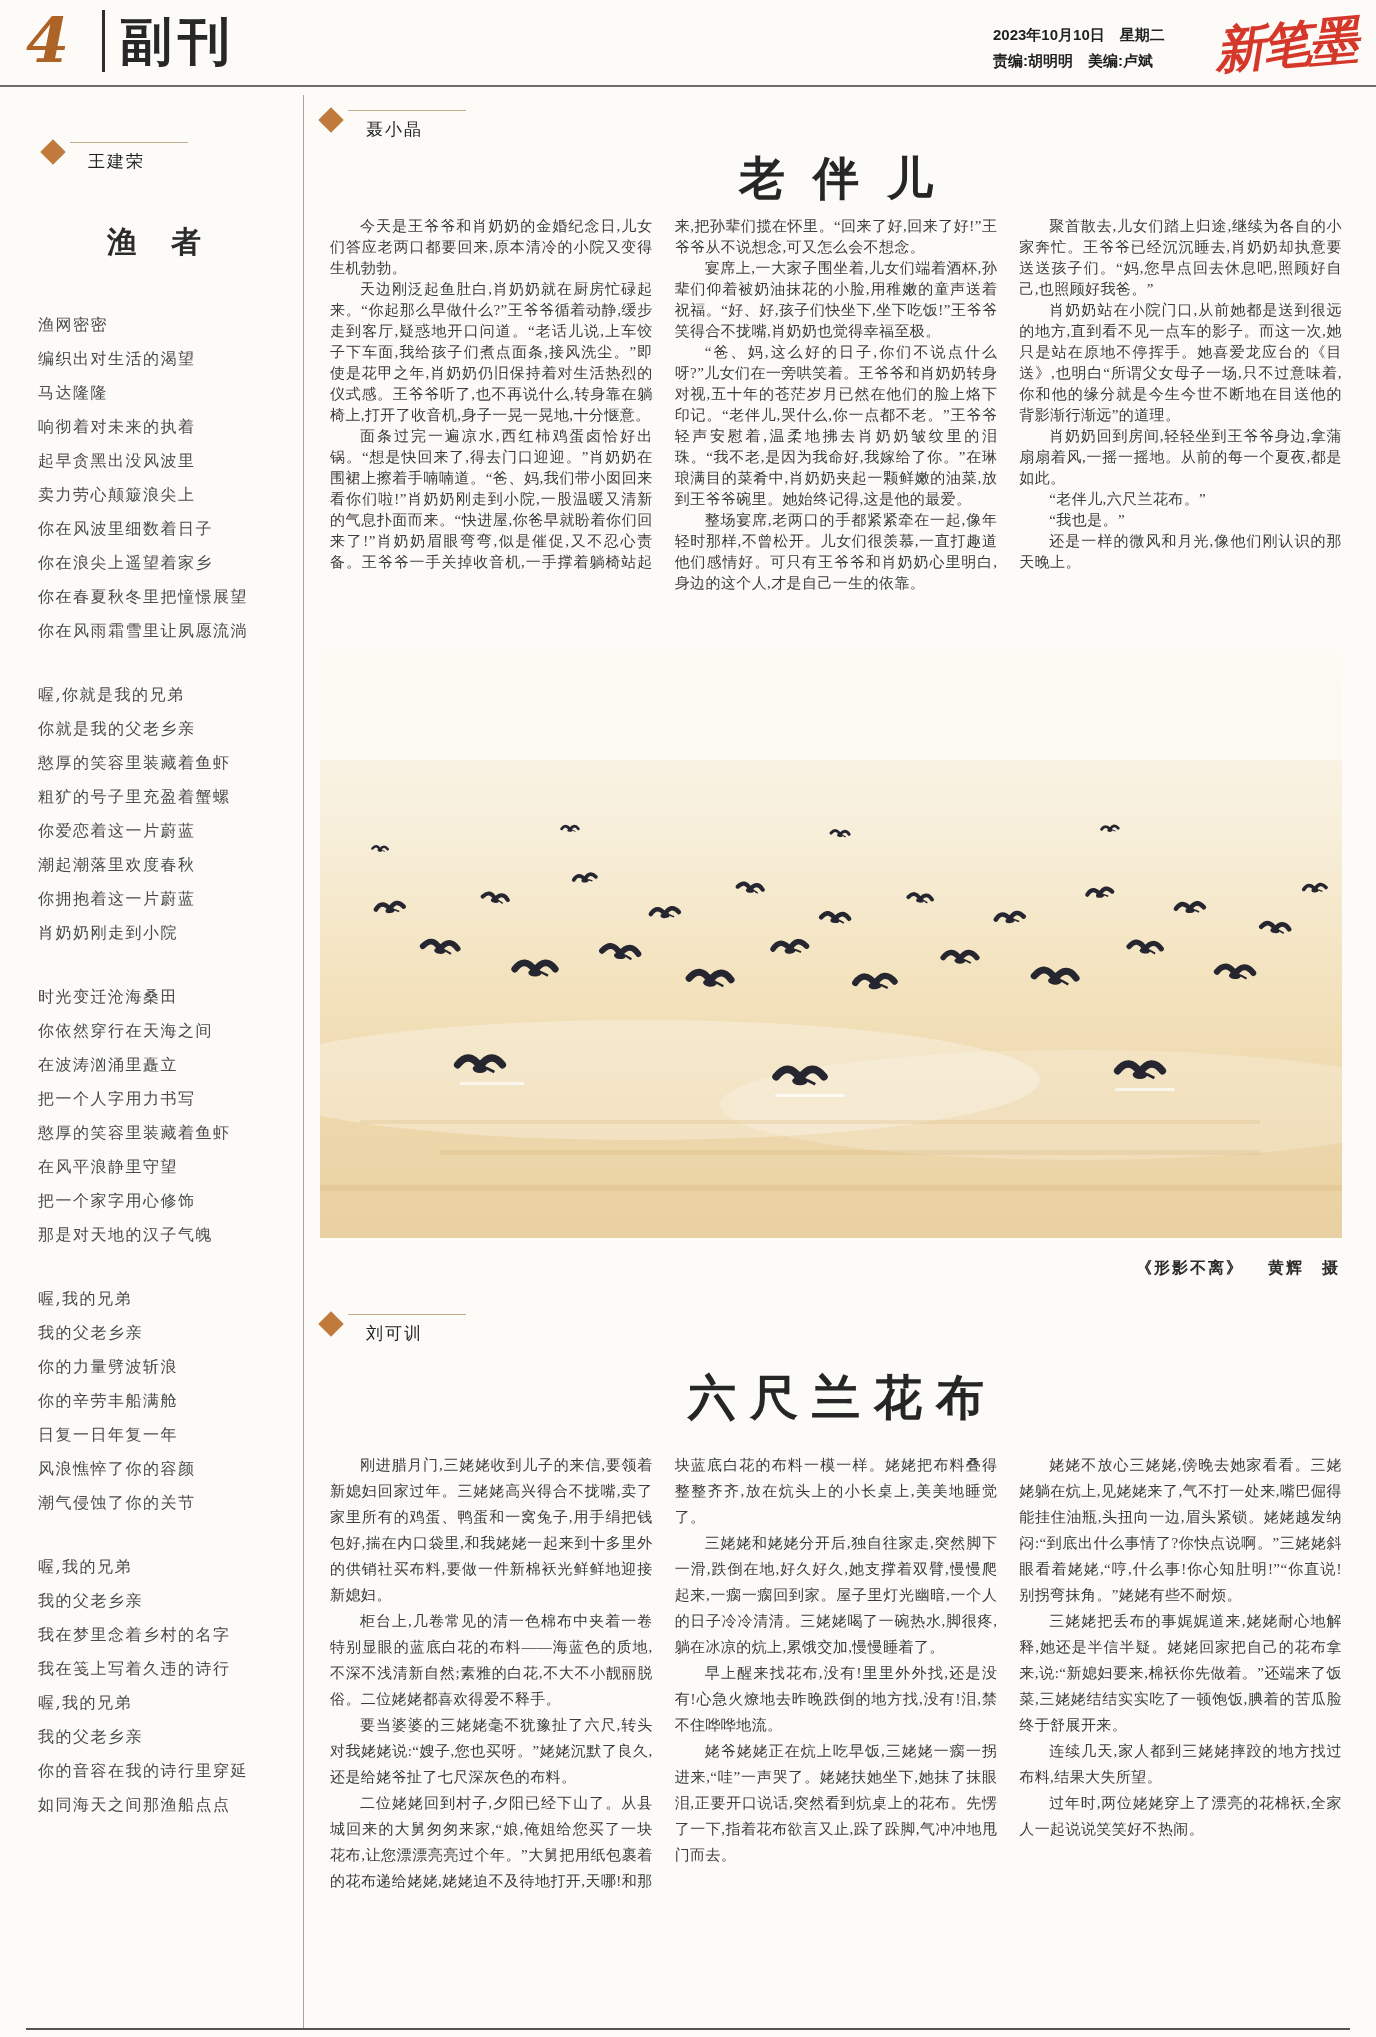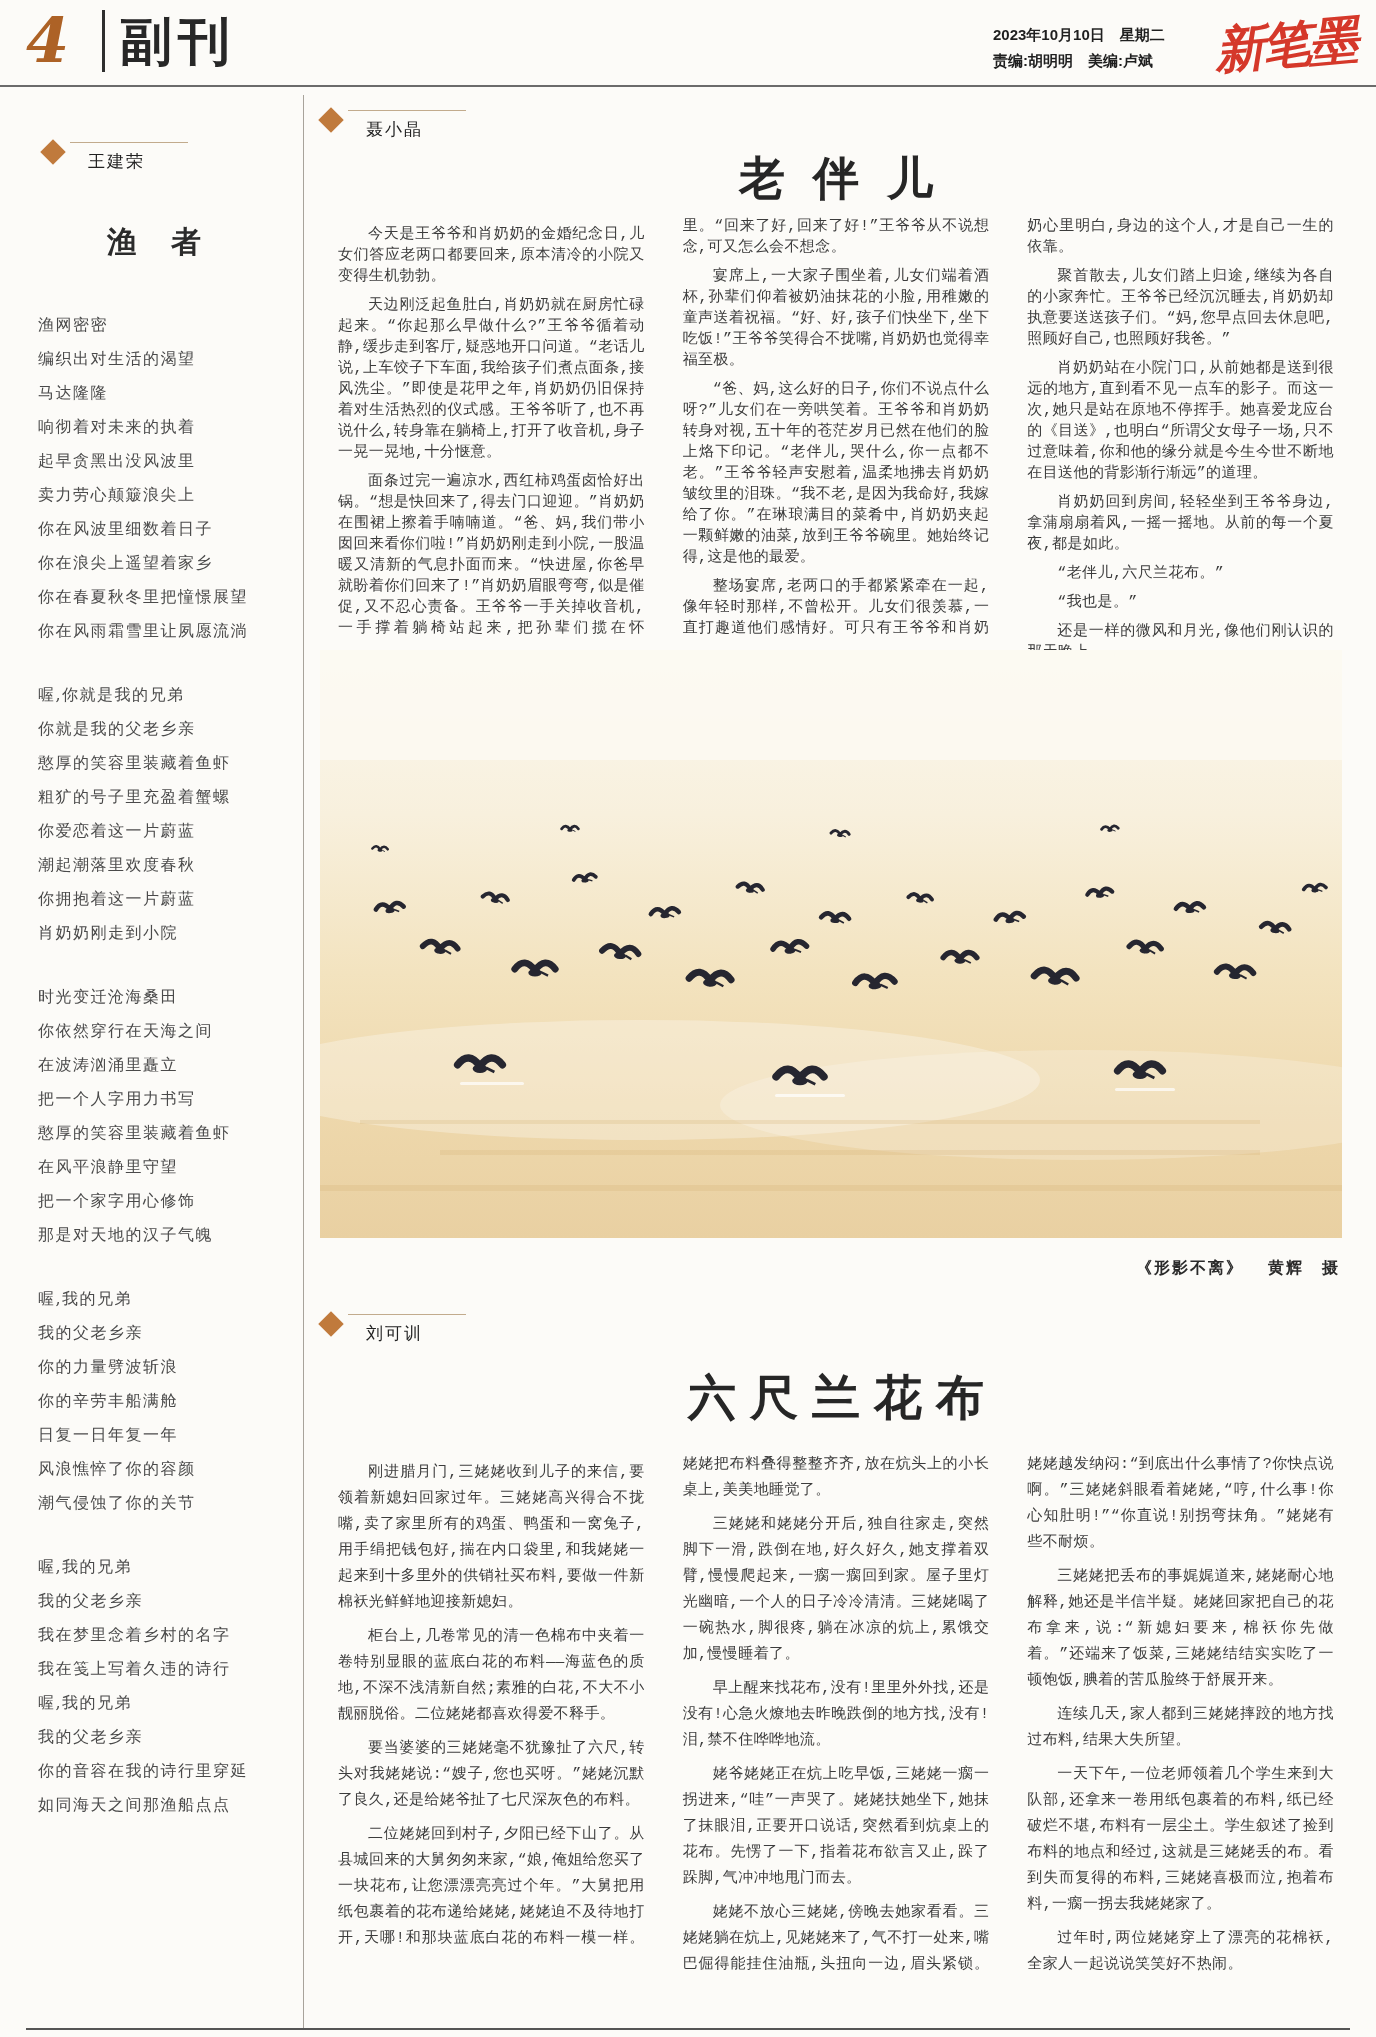--- a/index.html
+++ b/index.html
@@ -42,21 +42,21 @@
 
   
   .article{position:absolute;left:330px;width:1012px;}
   .a-title{position:absolute;width:1012px;text-align:center;font-weight:bold;color:#262626;
            font-family:"Liberation Sans","DejaVu Sans",sans-serif;}
   .a1-title{top:148px;font-size:46px;letter-spacing:28px;text-indent:28px;}
   .a2-title{top:1366px;font-size:48px;letter-spacing:14px;text-indent:14px;}
   .byline.a1{left:318px;top:106px;}
   .byline.a2{left:318px;top:1310px;}
   .cols{position:absolute;width:1012px;column-gap:22px;column-count:3;text-align:justify;}
-  .cols p{margin:8px;text-indent:2em;letter-spacing:0.4px;font-family:Liberation Mono, monospace;}
+  .cols p{margin:0;text-indent:2em;letter-spacing:0.4px;}
   .cols-a1{top:216px;font-size:15px;line-height:21px;}
   .cols-a2{top:1452px;font-size:15px;line-height:26px;}
 
   
   .photo{position:absolute;left:320px;top:650px;width:1022px;height:588px;margin:0;overflow:hidden;}
   .photo svg{display:block;width:100%;height:100%;}
   .caption{position:absolute;left:330px;top:1258px;width:1010px;text-align:right;padding-right:10px;
            font-size:16px;font-weight:bold;color:#2a2a2a;letter-spacing:2px;
            font-family:"DejaVu Serif","Liberation Serif",serif;}
   .caption .credit{margin-left:24px;}
@@ -238,19 +238,18 @@
         <p class="para">刚进腊月门,三姥姥收到儿子的来信,要领着新媳妇回家过年。三姥姥高兴得合不拢嘴,卖了家里所有的鸡蛋、鸭蛋和一窝兔子,用手绢把钱包好,揣在内口袋里,和我姥姥一起来到十多里外的供销社买布料,要做一件新棉袄光鲜鲜地迎接新媳妇。</p>
         <p class="para">柜台上,几卷常见的清一色棉布中夹着一卷特别显眼的蓝底白花的布料——海蓝色的质地,不深不浅清新自然;素雅的白花,不大不小靓丽脱俗。二位姥姥都喜欢得爱不释手。</p>
         <p class="para">要当婆婆的三姥姥毫不犹豫扯了六尺,转头对我姥姥说:“嫂子,您也买呀。”姥姥沉默了良久,还是给姥爷扯了七尺深灰色的布料。</p>
         <p class="para">二位姥姥回到村子,夕阳已经下山了。从县城回来的大舅匆匆来家,“娘,俺姐给您买了一块花布,让您漂漂亮亮过个年。”大舅把用纸包裹着的花布递给姥姥,姥姥迫不及待地打开,天哪!和那块蓝底白花的布料一模一样。姥姥把布料叠得整整齐齐,放在炕头上的小长桌上,美美地睡觉了。</p>
         <p class="para">三姥姥和姥姥分开后,独自往家走,突然脚下一滑,跌倒在地,好久好久,她支撑着双臂,慢慢爬起来,一瘸一瘸回到家。屋子里灯光幽暗,一个人的日子冷冷清清。三姥姥喝了一碗热水,脚很疼,躺在冰凉的炕上,累饿交加,慢慢睡着了。</p>
         <p class="para">早上醒来找花布,没有!里里外外找,还是没有!心急火燎地去昨晚跌倒的地方找,没有!泪,禁不住哗哗地流。</p>
         <p class="para">姥爷姥姥正在炕上吃早饭,三姥姥一瘸一拐进来,“哇”一声哭了。姥姥扶她坐下,她抹了抹眼泪,正要开口说话,突然看到炕桌上的花布。先愣了一下,指着花布欲言又止,跺了跺脚,气冲冲地甩门而去。</p>
         <p class="para">姥姥不放心三姥姥,傍晚去她家看看。三姥姥躺在炕上,见姥姥来了,气不打一处来,嘴巴倔得能挂住油瓶,头扭向一边,眉头紧锁。姥姥越发纳闷:“到底出什么事情了?你快点说啊。”三姥姥斜眼看着姥姥,“哼,什么事!你心知肚明!”“你直说!别拐弯抹角。”姥姥有些不耐烦。</p>
         <p class="para">三姥姥把丢布的事娓娓道来,姥姥耐心地解释,她还是半信半疑。姥姥回家把自己的花布拿来,说:“新媳妇要来,棉袄你先做着。”还端来了饭菜,三姥姥结结实实吃了一顿饱饭,腆着的苦瓜脸终于舒展开来。</p>
         <p class="para">连续几天,家人都到三姥姥摔跤的地方找过布料,结果大失所望。</p>
-        <p class="para">一天下午,一位老师领着几个学生来到大队部,还拿来一卷用纸包裹着的布料,纸已经破烂不堪,布料有一层尘土。学生叙述了捡到布料的地点和经过,这就是三姥姥丢的布。看到失而复得的布料,三姥姥喜极而泣,抱着布料,一瘸一拐去我姥姥家了。</p>
         <p class="para">过年时,两位姥姥穿上了漂亮的花棉袄,全家人一起说说笑笑好不热闹。</p>
       </div>
   </section>
 
   <div class="bottom-rule"></div>
 </div>
 
 </body></html>

